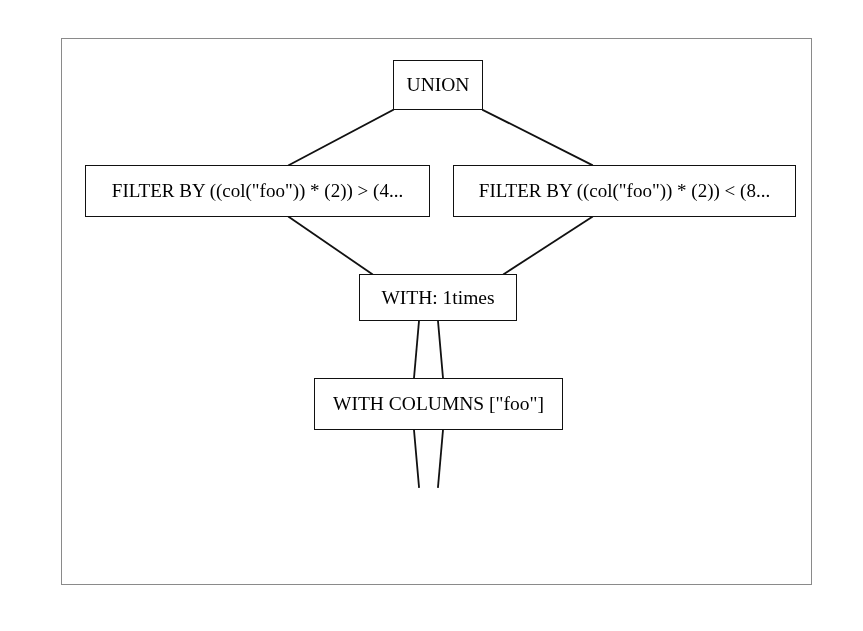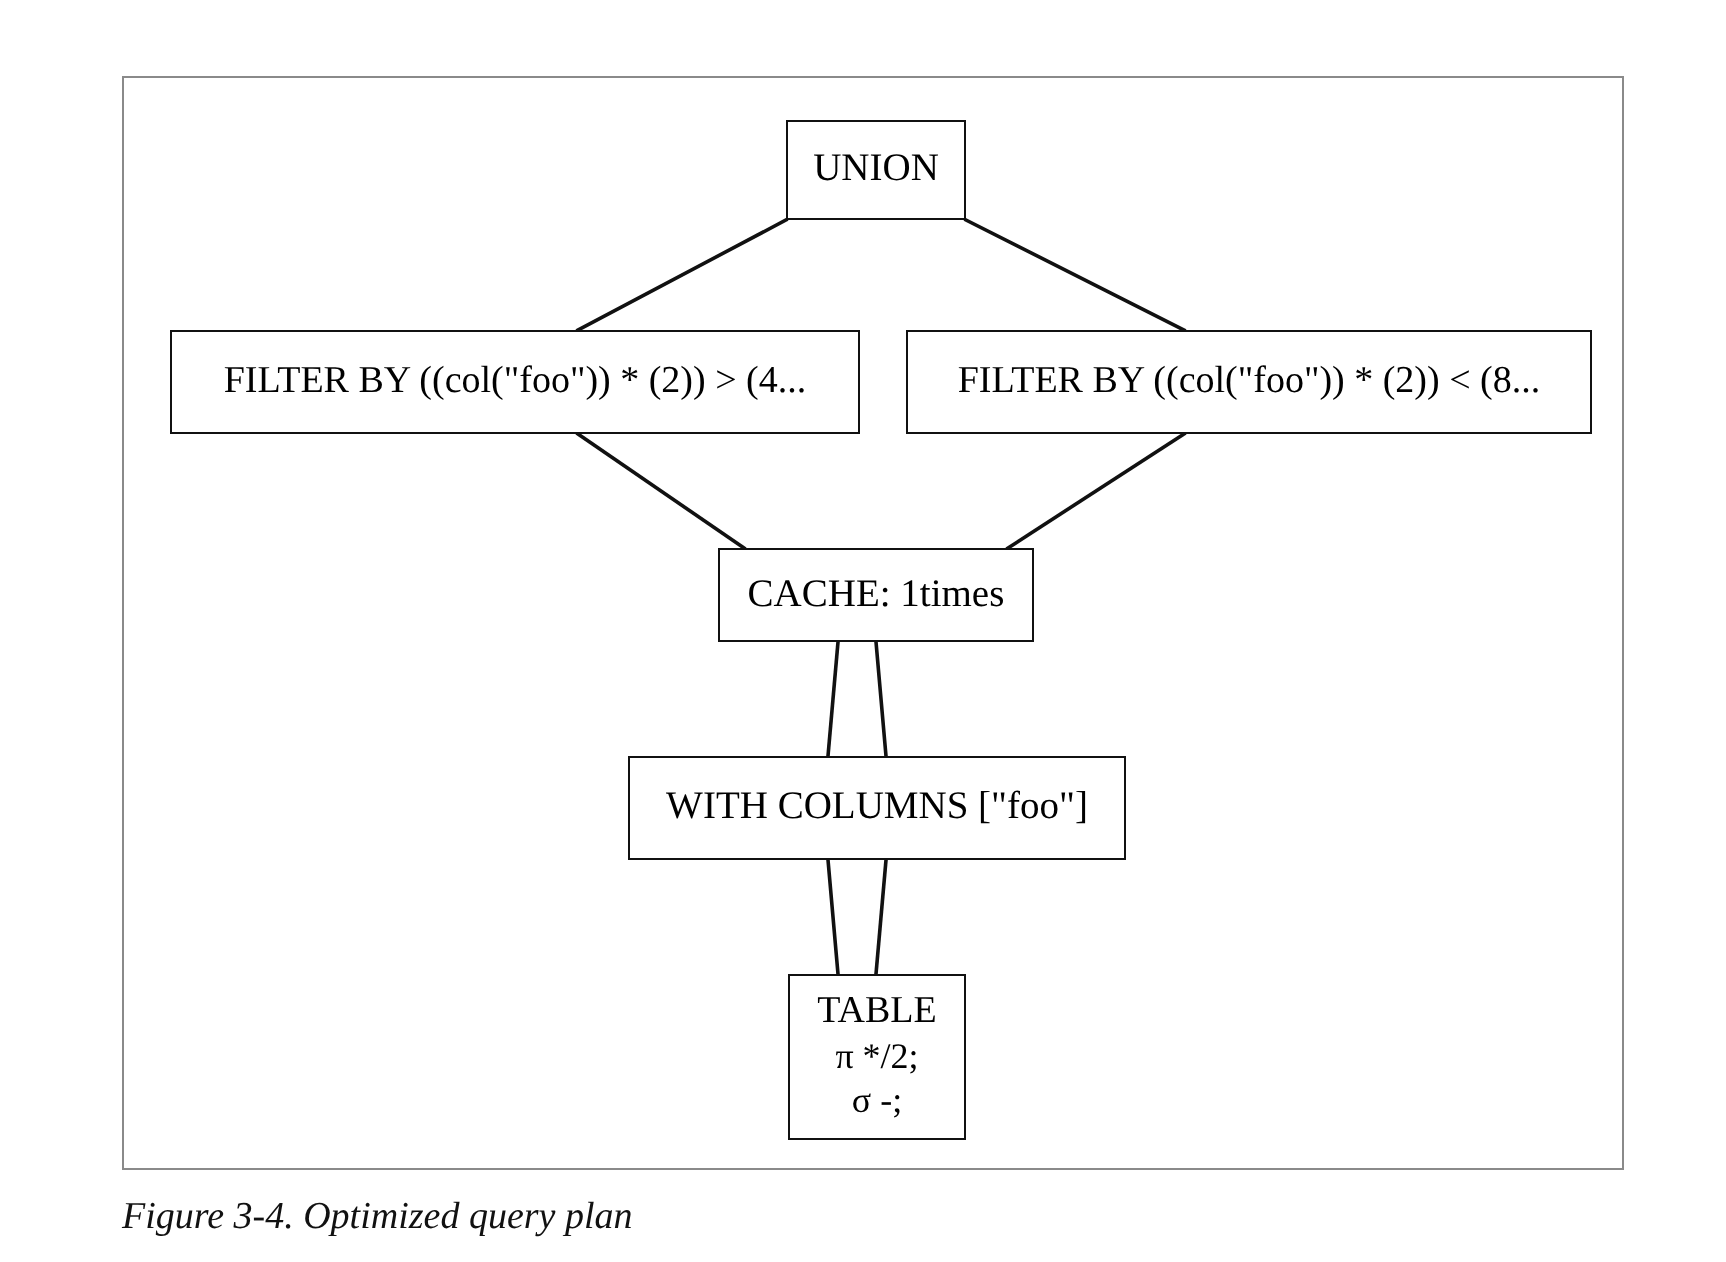--- a/index.html
+++ b/index.html
@@ -158,28 +158,22 @@
 
   <div class="node node-filter-left">
     <span>FILTER BY ((col("foo")) * (2)) &gt; (4...</span>
   </div>
 
   <div class="node node-filter-right">
     <span>FILTER BY ((col("foo")) * (2)) &lt; (8...</span>
   </div>
 
   <div class="node node-cache">
-    <span>CACHE: 1times</span>
+    <span>WITH: 1times</span>
   </div>
 
   <div class="node node-columns">
     <span>WITH COLUMNS ["foo"]</span>
   </div>
 
-  <div class="node node-table">
-    <span>TABLE</span>
-    <span class="line-symbol">π */2;</span>
-    <span class="line-symbol">σ -;</span>
-  </div>
 
-  <div class="figure-caption">Figure 3-4. Optimized query plan</div>
 
 </div>
 
 </body></html>

